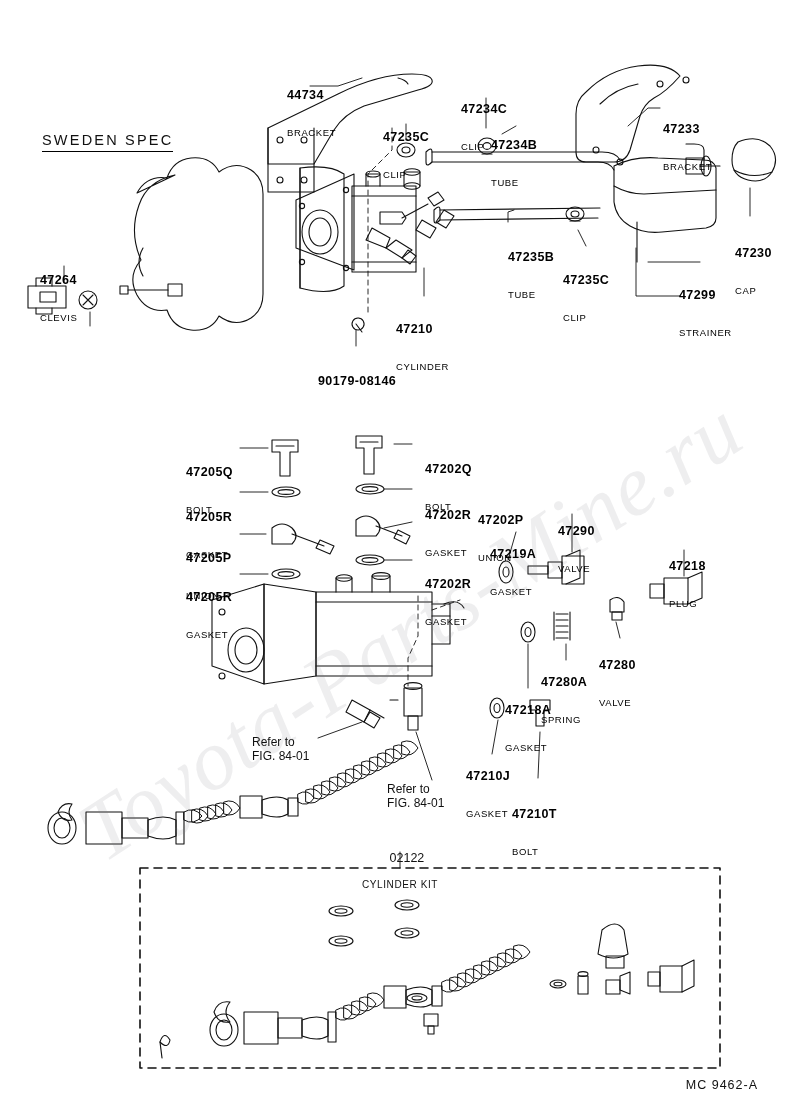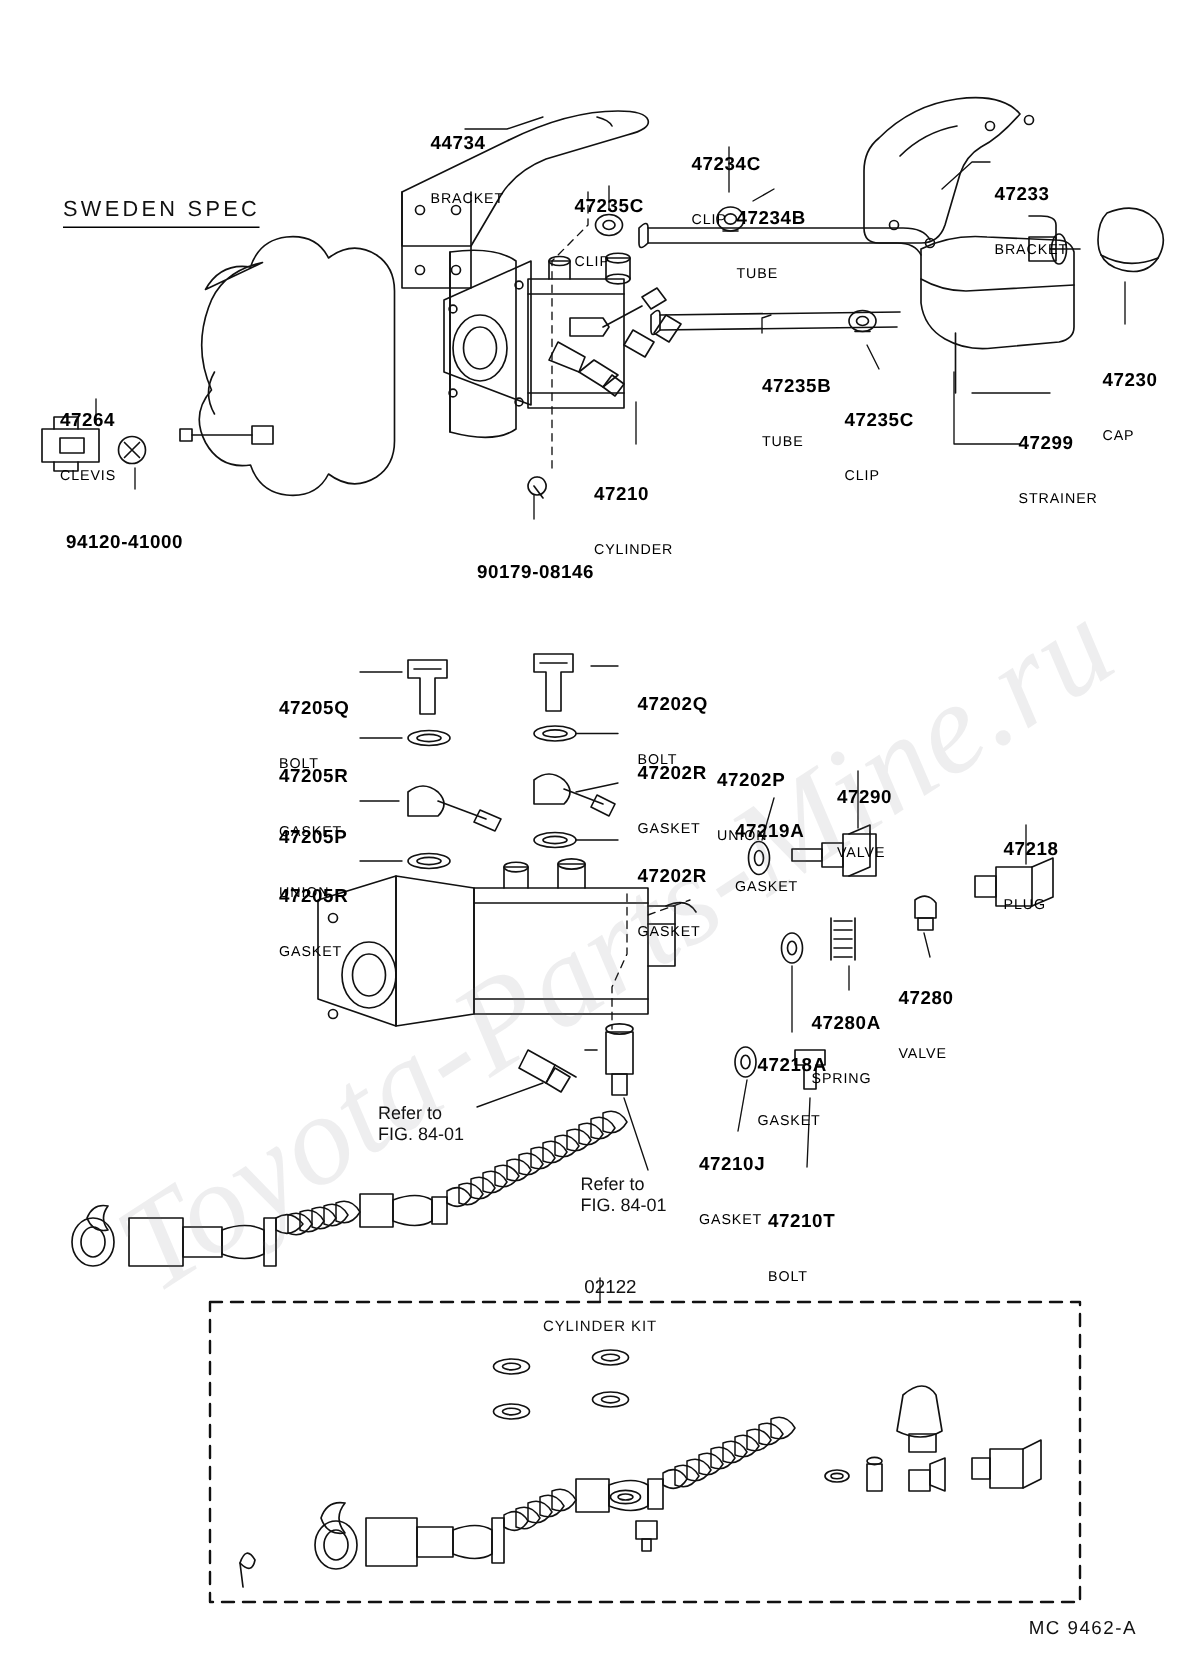--- a/index.html
+++ b/index.html
@@ -453,23 +453,20 @@
     <span class="sub">CLEVIS</span>
   </div>
   <div class="lbl" style="left:679px; top:264px;">
     <span class="num">47299</span>
     <span class="sub">STRAINER</span>
   </div>
   <div class="lbl" style="left:396px; top:298px;">
     <span class="num">47210</span>
     <span class="sub">CYLINDER</span>
   </div>
-  <div class="lbl" style="left:44px; top:330px;">
-    <span class="num">94120-41000</span>
-  </div>
   <div class="lbl" style="left:318px; top:350px;">
     <span class="num">90179-08146</span>
   </div>
 
   <div class="lbl" style="left:186px; top:441px;">
     <span class="num">47205Q</span>
     <span class="sub">BOLT</span>
   </div>
   <div class="lbl" style="left:425px; top:438px;">
     <span class="num">47202Q</span>

